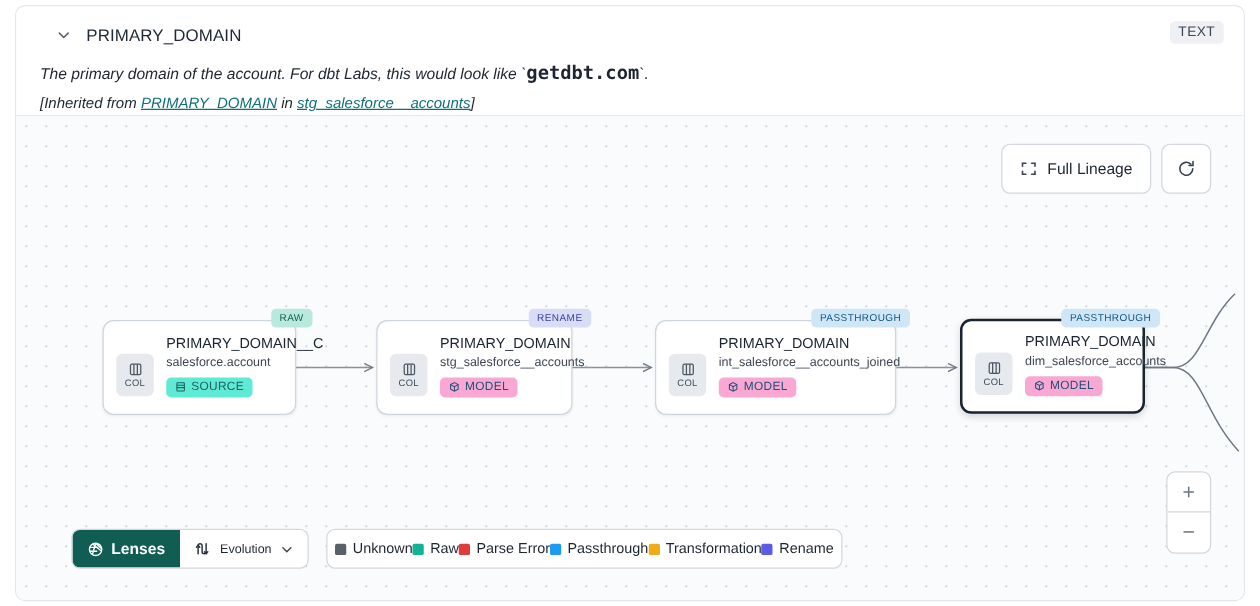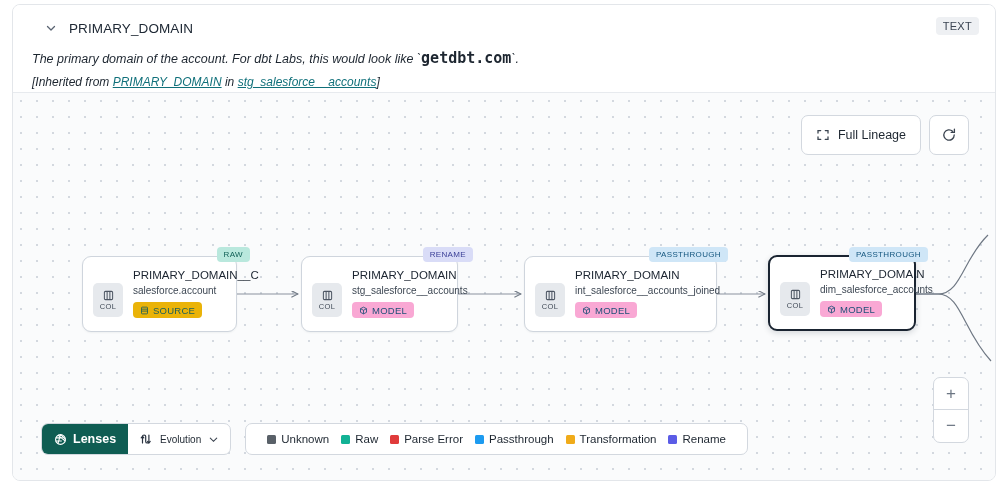--- a/index.html
+++ b/index.html
@@ -100,21 +100,21 @@
   .col-chip .glyph { color: #4d5663; line-height: 0; }
   .col-chip .lbl { font-size: 7.5px; color: #414a57; letter-spacing: .3px; }
   .node-body { padding-left: 10px; }
   .node-title { font-size: 11.5px; color: #1b2430; }
   .node-sub { font-size: 10px; color: #3d4753; margin-top: 4px; }
   .pill {
     display: inline-flex; align-items: center; gap: 4px;
     margin-top: 6px; padding: 2.5px 7px; border-radius: 4px;
     font-size: 9.5px; letter-spacing: .25px;
   }
-  .pill.source { background: #eab308; color: #1c5f5b; }
+  .pill.source { background: #5eead4; color: #1c5f5b; }
   .pill.model  { background: #f9a8d4; color: #1d4f77; }
   .pill svg { display: block; }
 
   .tag {
     position: absolute; top: -10px;
     font-size: 8px; letter-spacing: .35px;
     padding: 3px 7px; border-radius: 4px;
   }
   .tag.raw        { background: #b9e8dd; color: #0f5f55; }
   .tag.rename     { background: #d9dcf7; color: #3a3f96; }
@@ -139,39 +139,39 @@
     border: 1px solid #d3d8df; border-radius: 7px;
     overflow: hidden;
   }
   .zoom-ctrl div {
     height: 32px; display: flex; align-items: center; justify-content: center;
     font-size: 17px; color: #6c7683;
   }
   .zoom-ctrl div:first-child { border-bottom: 1px solid #d3d8df; }
 
   
-  .bottom { position: absolute; left: 28px; bottom: 26px; display: flex; gap: 14px; }
+  .bottom { position: absolute; left: 44px; bottom: 26px; display: flex; gap: 14px; }
   .seg {
     display: flex; background: #fff;
     border: 1px solid #d3d8df; border-radius: 7px; overflow: hidden; height: 32px;
   }
   .seg .lenses {
     background: #0f5d53; color: #ffffff;
     display: flex; align-items: center; gap: 6px;
     padding: 0 12px; font-size: 12.5px; font-weight: bold;
   }
   .seg .evolution {
     display: flex; align-items: center; gap: 7px;
     padding: 0 11px; font-size: 10px; color: #1d2630;
   }
   .seg svg { display: block; }
   .legend {
-    display: flex; align-items: center; gap: 12px;
+    display: flex; align-items: center; 
     background: #fff; border: 1px solid #d3d8df; border-radius: 7px;
-    height: 32px; padding: 0 21px;
+    height: 32px; padding: 0 6px;
   }
   .legend-item { display: flex; align-items: center; gap: 5px; font-size: 11.5px; color: #1d2630; }
   .swatch { width: 9px; height: 9px; border-radius: 1.5px; flex: none; }
 </style>
 </head>
 <body>
 
 <div class="panel">
 
   <div class="header">

